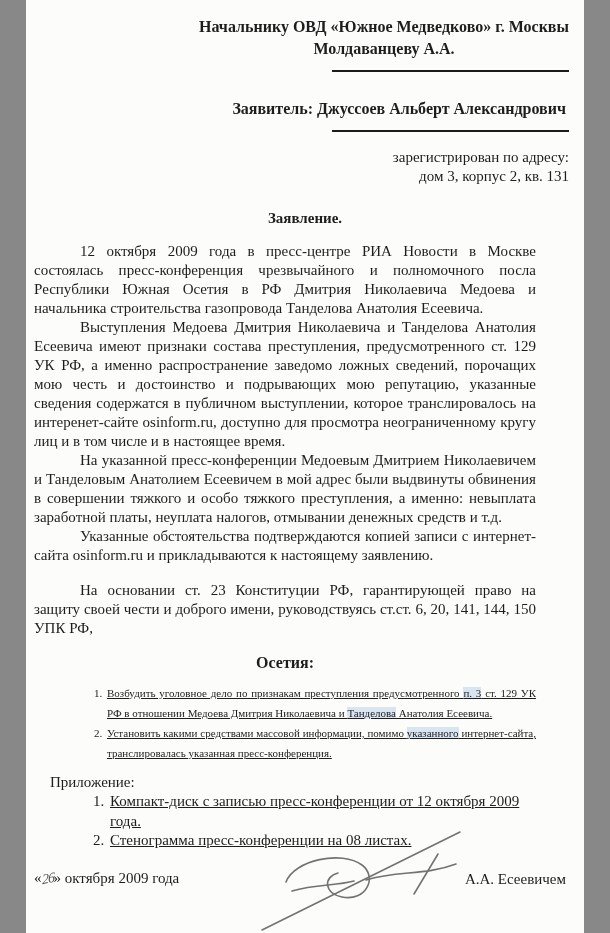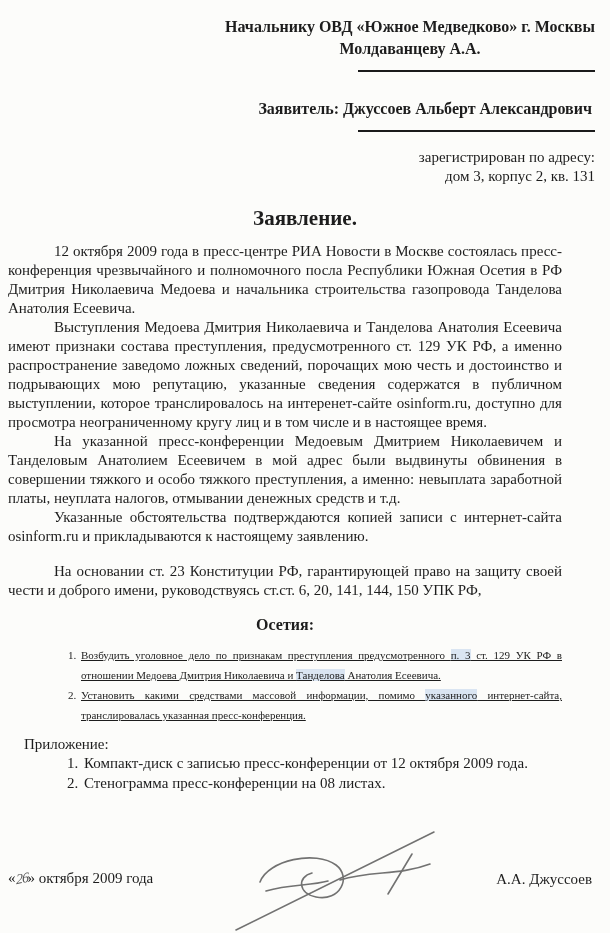--- a/index.html
+++ b/index.html
@@ -1,18 +1,18 @@
 <!DOCTYPE html>
 <html><head>
 <meta charset="utf-8">
 <style>
   html,body { margin:0; padding:0; background:#888; }
   .page {
     position: relative;
-    width: 610px;
+    width: 558px;
     height: 933px;
     margin: 0 auto;
     background: #fcfcfa;
     color: #1d1d1d;
     font-family: "Liberation Serif", "DejaVu Serif", serif;
     overflow: hidden;
     box-sizing: border-box;
     padding-top: 16px;
   }
   
@@ -42,21 +42,21 @@
   .address {
     text-align: right;
     margin: 16px 15px 0 0;
     font-size: 15px;
     line-height: 19px;
   }
   
   .title {
     margin: 20px 0 0 0;
     text-align: center;
-    font-size: 21px;
+    font-size: 15px;
     font-weight: bold;
     line-height: 24px;
   }
   
   .bodytext {
     margin: 12px 48px 0 8px;
     font-size: 15px;
     line-height: 19px;
     text-align: justify;
   }
@@ -86,21 +86,21 @@
     margin: 10px 0 0 24px;
     font-size: 15px;
     line-height: 19px;
   }
   ol.attach {
     margin: 0 40px 0 0;
     padding-left: 82px;
     font-size: 15px;
     line-height: 19.5px;
   }
-  ol.attach li { margin: 0; padding-left: 2px; }
+  ol.attach li { margin: 0; padding-left: 2px; text-decoration: underline; }
   
   .footer {
     position: absolute;
     left: 0; right: 0;
     top: 858px;
     height: 75px;
   }
   .date {
     position: absolute;
     left: 8px; top: 12px;
@@ -178,16 +178,16 @@
     <svg class="sig" viewBox="0 0 252 118">
       <g fill="none" stroke="#5a5a5a" stroke-width="1.6" stroke-linecap="round" opacity="0.85">
         <path d="M14,110 L212,12"></path>
         <path d="M38,62 C46,40 94,30 114,45 C130,57 118,82 94,77 C76,73 75,57 90,53"></path>
         <path d="M44,71 C68,64 88,66 106,61"></path>
         <path d="M118,60 C150,50 176,56 208,44"></path>
         <path d="M166,74 L190,34"></path>
       </g>
     </svg>
 
-    <div class="signer">А.А. Джуссоев</div>
+    <div class="signer">А.А. Есеевичем</div>
   </div>
 
 </div>
 
 </body></html>

